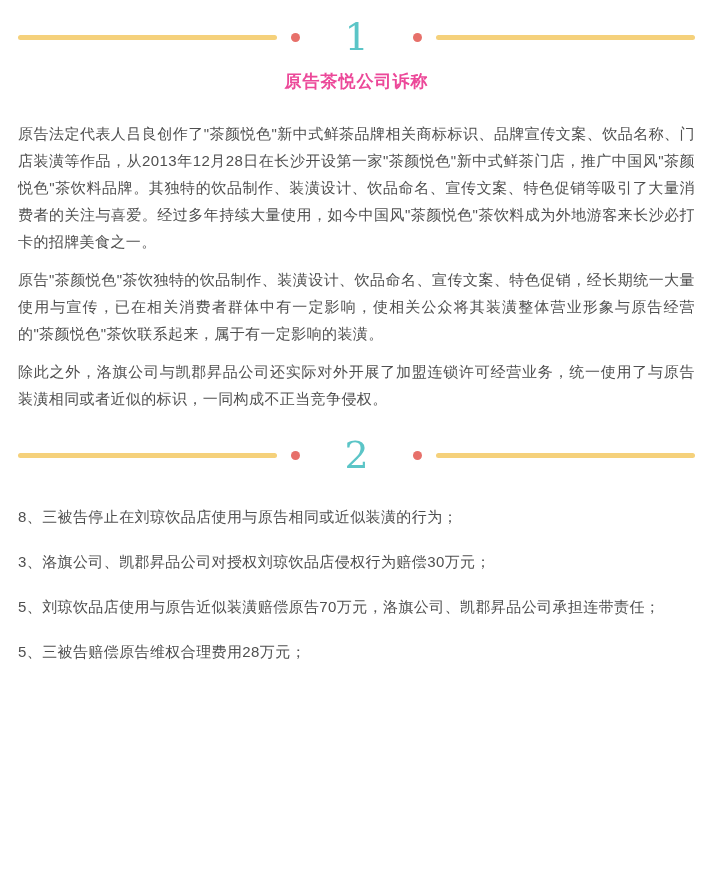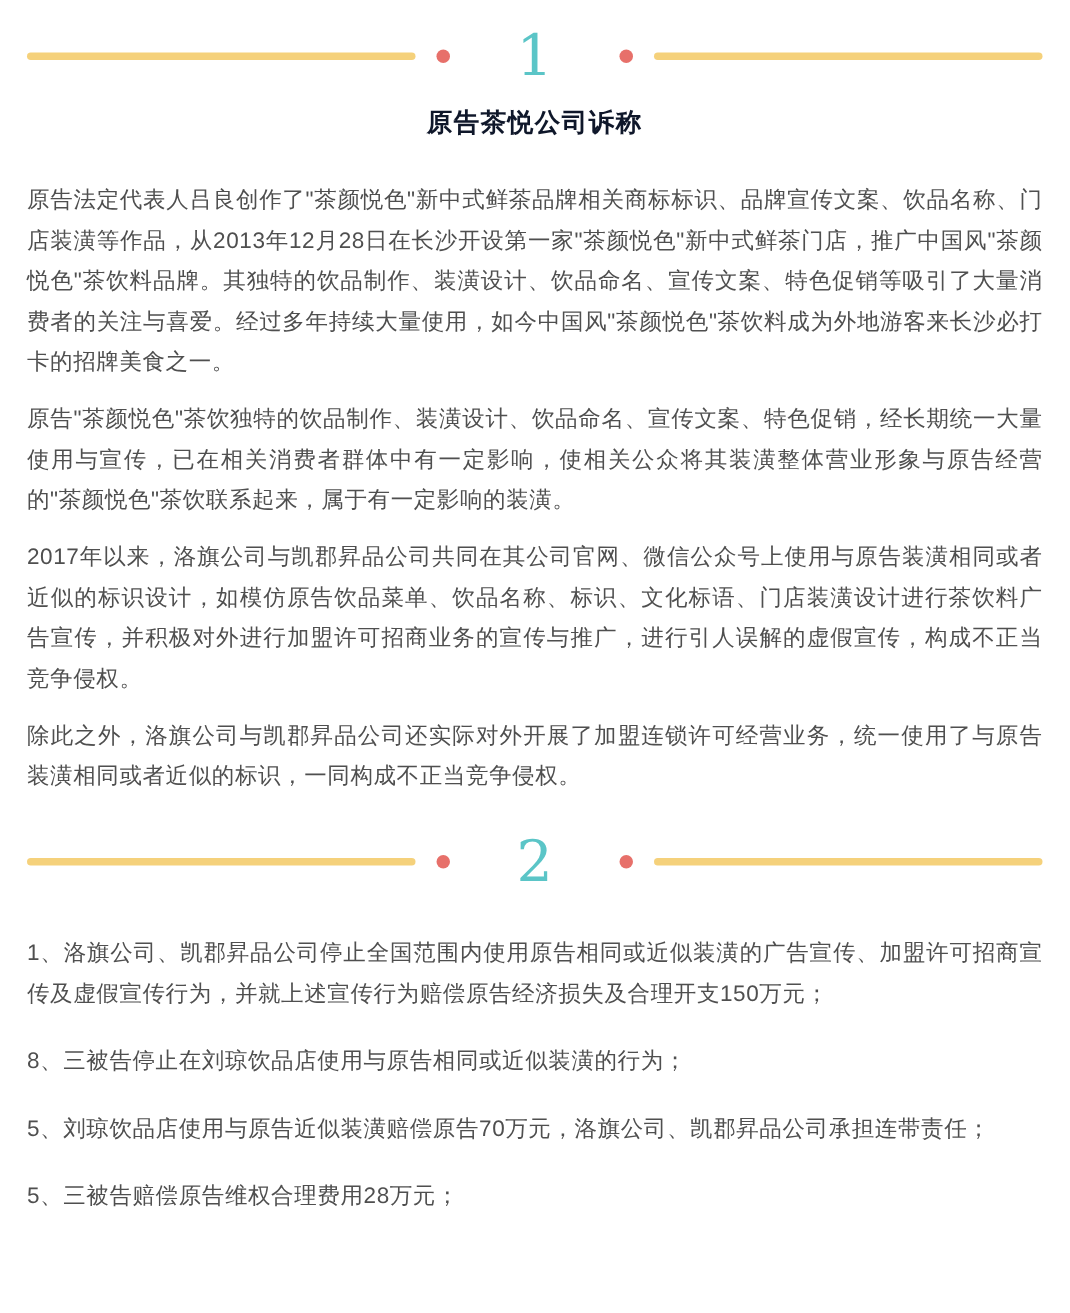--- a/index.html
+++ b/index.html
@@ -40,21 +40,21 @@
     line-height: 42px;
     color: #5bc5c7;
     margin: 0 30px;
     flex: 0 0 auto;
   }
   .sec-title {
     margin-top: 12px;
     text-align: center;
     font-size: 17px;
     font-weight: bold;
-    color: #0f172a;
+    color: #ec4899;
     letter-spacing: 1px;
   }
   .sec-body { margin-top: 27px; }
   .para, .item {
     font-size: 15px;
     line-height: 27px;
     color: #4f4f4f;
     text-align: justify;
     letter-spacing: 0.4px;
   }
@@ -72,35 +72,34 @@
       <span class="line"></span>
       <span class="dot"></span>
       <span class="num">1</span>
       <span class="dot"></span>
       <span class="line"></span>
     </div>
     <h2 class="sec-title">原告茶悦公司诉称</h2>
     <div class="sec-body">
       <p class="para">原告法定代表人吕良创作了"茶颜悦色"新中式鲜茶品牌相关商标标识、品牌宣传文案、饮品名称、门店装潢等作品，从2013年12月28日在长沙开设第一家"茶颜悦色"新中式鲜茶门店，推广中国风"茶颜悦色"茶饮料品牌。其独特的饮品制作、装潢设计、饮品命名、宣传文案、特色促销等吸引了大量消费者的关注与喜爱。经过多年持续大量使用，如今中国风"茶颜悦色"茶饮料成为外地游客来长沙必打卡的招牌美食之一。</p>
       <p class="para">原告"茶颜悦色"茶饮独特的饮品制作、装潢设计、饮品命名、宣传文案、特色促销，经长期统一大量使用与宣传，已在相关消费者群体中有一定影响，使相关公众将其装潢整体营业形象与原告经营的"茶颜悦色"茶饮联系起来，属于有一定影响的装潢。</p>
-      <p class="para">2017年以来，洛旗公司与凯郡昇品公司共同在其公司官网、微信公众号上使用与原告装潢相同或者近似的标识设计，如模仿原告饮品菜单、饮品名称、标识、文化标语、门店装潢设计进行茶饮料广告宣传，并积极对外进行加盟许可招商业务的宣传与推广，进行引人误解的虚假宣传，构成不正当竞争侵权。</p>
       <p class="para">除此之外，洛旗公司与凯郡昇品公司还实际对外开展了加盟连锁许可经营业务，统一使用了与原告装潢相同或者近似的标识，一同构成不正当竞争侵权。</p>
     </div>
   </section>
 
   <section class="sec">
     <div class="divider">
       <span class="line"></span>
       <span class="dot"></span>
       <span class="num">2</span>
       <span class="dot"></span>
       <span class="line"></span>
     </div>
     <div class="sec-body">
-      <p class="item">1、洛旗公司、凯郡昇品公司停止全国范围内使用原告相同或近似装潢的广告宣传、加盟许可招商宣传及虚假宣传行为，并就上述宣传行为赔偿原告经济损失及合理开支150万元；</p>
       <p class="item">8、三被告停止在刘琼饮品店使用与原告相同或近似装潢的行为；</p>
+      <p class="item">3、洛旗公司、凯郡昇品公司对授权刘琼饮品店侵权行为赔偿30万元；</p>
       <p class="item">5、刘琼饮品店使用与原告近似装潢赔偿原告70万元，洛旗公司、凯郡昇品公司承担连带责任；</p>
       <p class="item">5、三被告赔偿原告维权合理费用28万元；</p>
 
     </div>
   </section>
 
 </div>
 
 </body></html>

